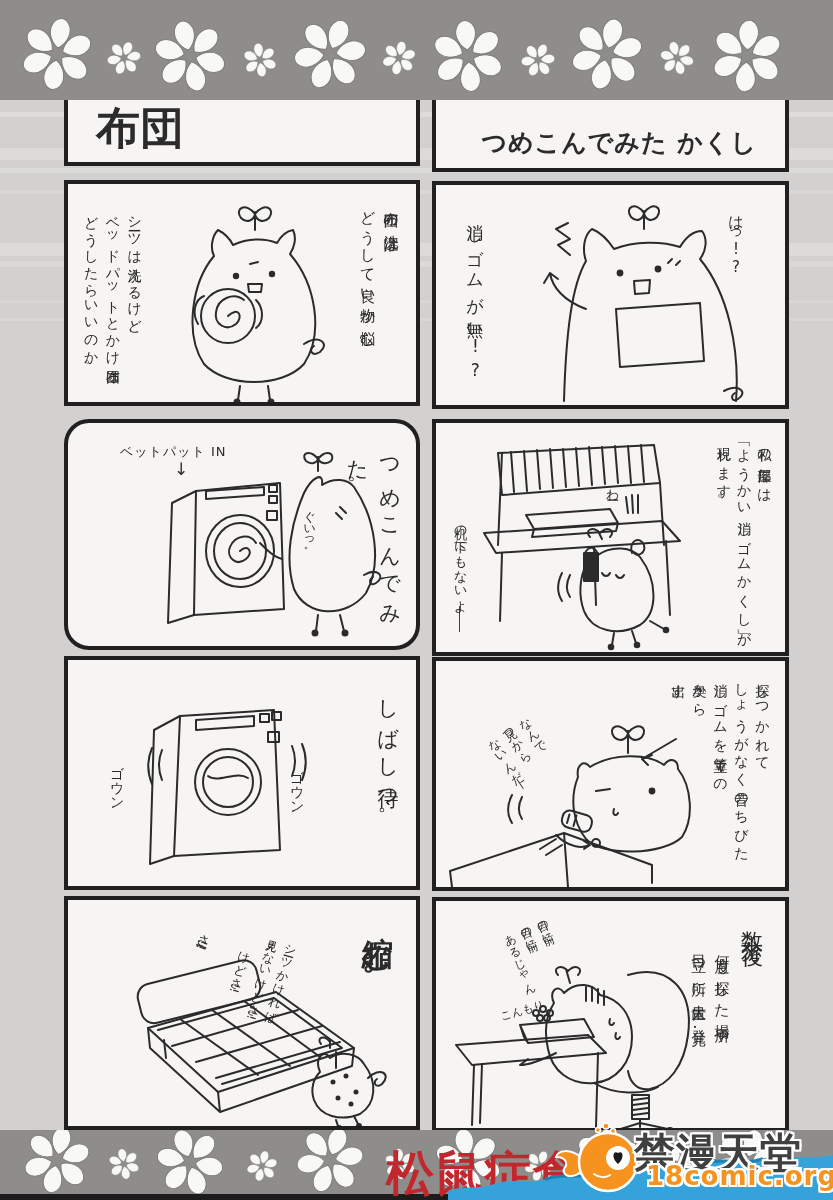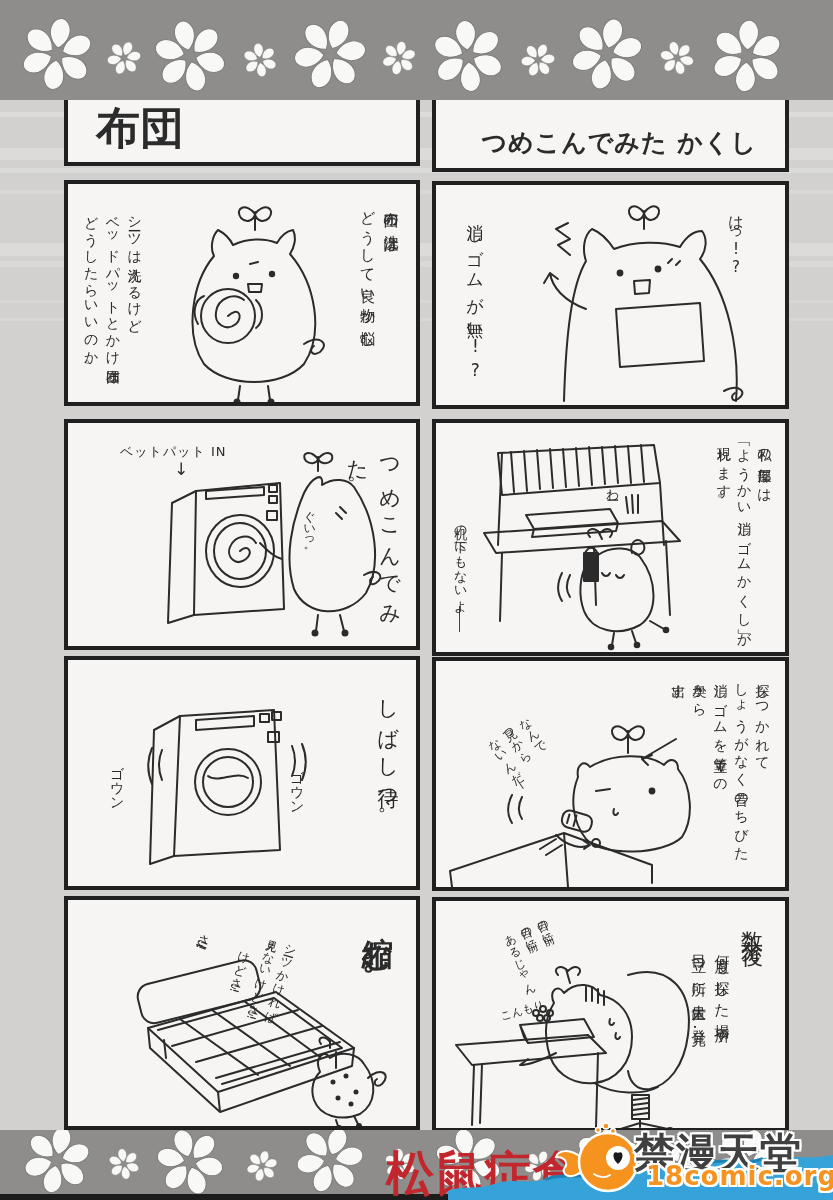--- a/index.html
+++ b/index.html
@@ -83,21 +83,21 @@
         <path d="M236,160 C252,150 262,160 252,168 C244,173 240,166 246,162"></path>
       </g>
     </svg>
     <div class="v" style="right:14px;top:16px;font-size:15px;letter-spacing:2px;">布団の洗濯は
 どうして良い物か悩む</div>
     <div class="v" style="left:12px;top:22px;font-size:14px;letter-spacing:1px;">シーツは洗えるけど、
 ベッドパットとかけ布団は
 どうしたらいいのか。</div>
   </div>
 
-  <div class="panel" style="left:64px;top:419px;width:356px;height:231px;">
+  <div class="panel" style="left:64px;top:419px;width:356px;height:231px;border-radius:25px;">
     <svg class="art" viewBox="0 0 348 223">
       <g fill="none" stroke="#2b2b2b" stroke-width="2" stroke-linecap="round" stroke-linejoin="round">
         <path d="M128,68 L212,60 L216,186 L126,192 Z"></path>
         <path d="M128,68 L104,80 L100,200 L126,192"></path>
         <path d="M138,68 L196,64 L196,72 L138,76 Z"></path>
         <rect x="201" y="62" width="8" height="7"></rect>
         <rect x="201" y="73" width="8" height="7"></rect>
         <rect x="199" y="88" width="10" height="9"></rect>
         <ellipse cx="172" cy="128" rx="34" ry="36"></ellipse>
         <ellipse cx="172" cy="128" rx="26" ry="28"></ellipse>

